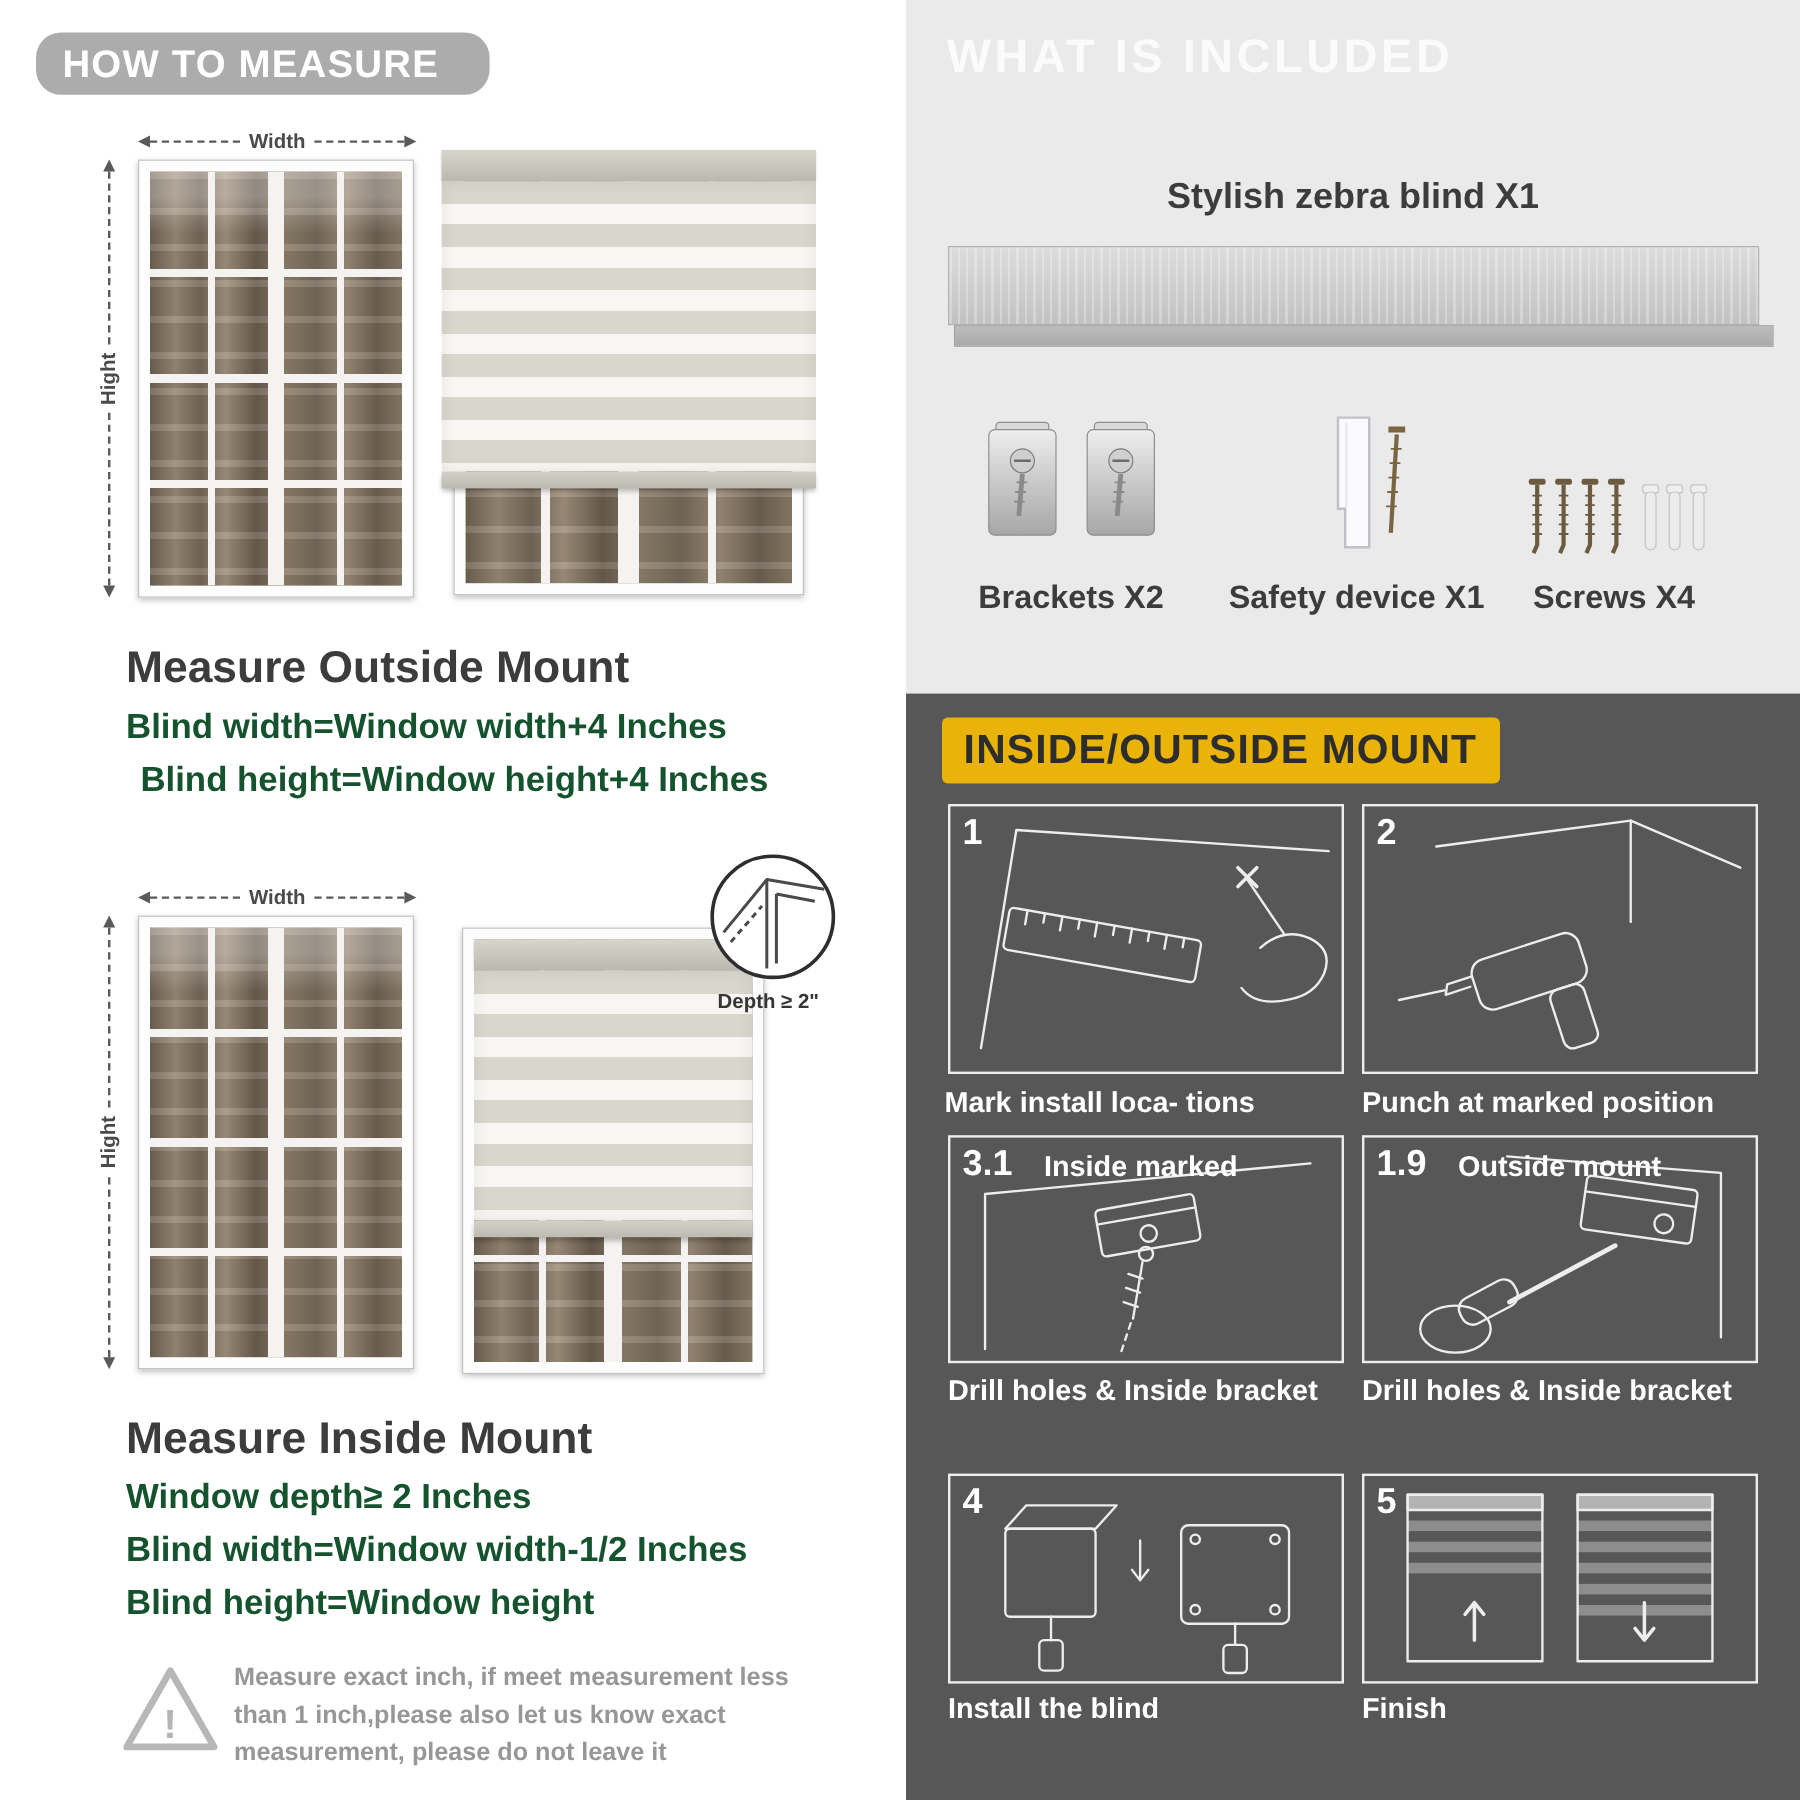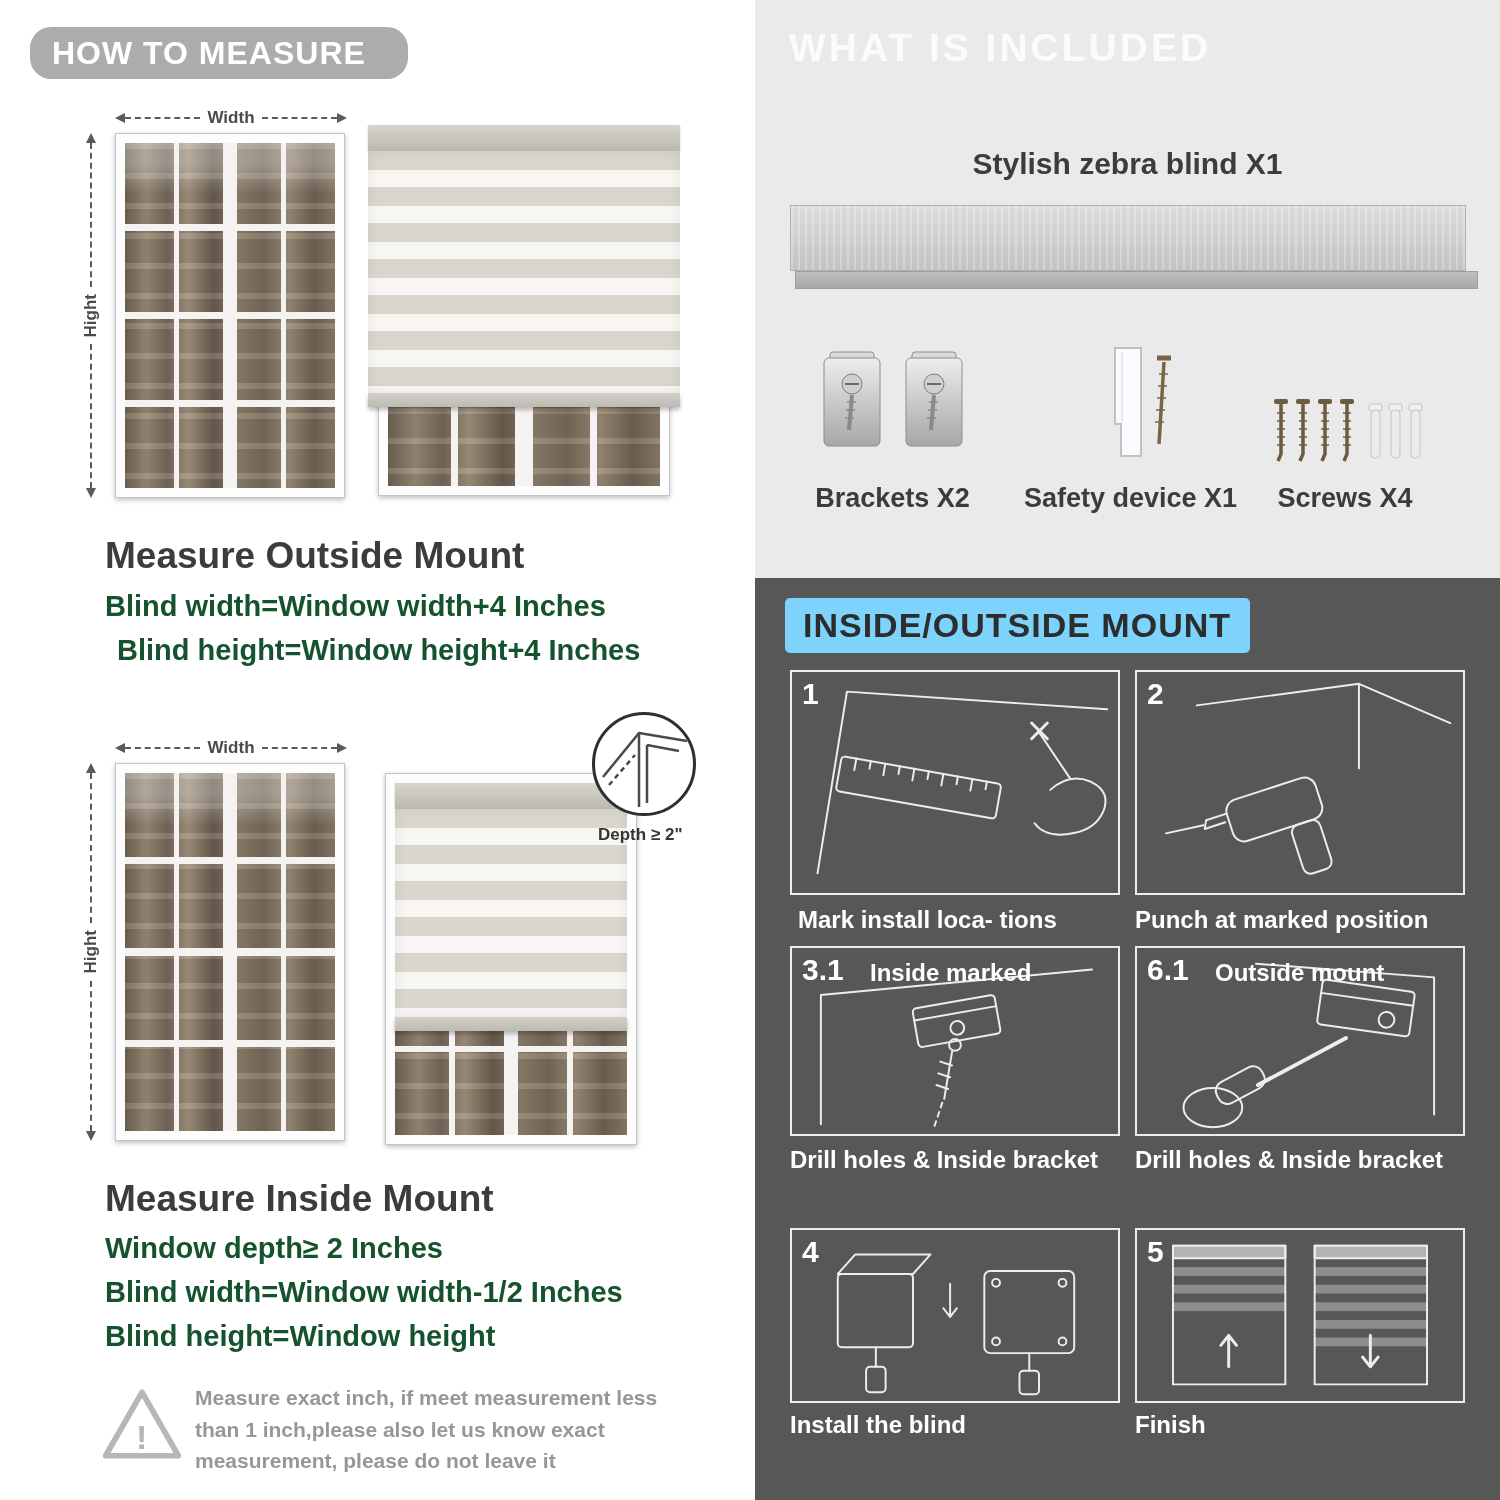--- a/index.html
+++ b/index.html
@@ -83,21 +83,21 @@
       linear-gradient(180deg,#dcdcdc,#c2c2c2);
     border:1px solid #b0b0b0;
   }
   .bar-ledge { position:absolute; left:40px; top:271px; width:683px; height:18px; background:linear-gradient(180deg,#bdbdbd,#a9a9a9); border:1px solid #9e9e9e; }
   .item-label { position:absolute; top:483px; font-size:27px; font-weight:bold; color:#3c3c3c; text-align:center; white-space:nowrap; }
   .item-icon { position:absolute; }
 
   
   .mount { position:absolute; left:755px; top:578px; width:745px; height:922px; background:#575757; }
   .mount-header {
-    position:absolute; left:30px; top:20px; width:465px; height:55px; background:#7dd3fc; border-radius:5px;
+    position:absolute; left:30px; top:20px; width:465px; height:55px; background:#eab308; border-radius:5px;
     display:flex; align-items:center; padding-left:18px;
     font-size:34px; font-weight:bold; color:#2d2d2d; letter-spacing:1px; white-space:nowrap;
   }
   .step-panel { position:absolute; border:2px solid #ededed; }
   .step-num { position:absolute; left:10px; top:5px; font-size:30px; font-weight:bold; color:#fff; }
   .step-inline { position:absolute; left:78px; top:11px; font-size:24px; font-weight:bold; color:#fff; white-space:nowrap; }
   .step-caption { position:absolute; font-size:24px; font-weight:bold; color:#fff; white-space:nowrap; }
   .step-art { position:absolute; inset:0; width:100%; height:100%; }
   .lineart { stroke:#ededed; fill:none; stroke-width:2; stroke-linecap:round; stroke-linejoin:round; }
 </style>
@@ -270,21 +270,21 @@
             <rect x="45" y="100" width="165" height="36" rx="4"></rect>
             <path d="M60 100 v12 M75 100 v8 M90 100 v12 M105 100 v8 M120 100 v12 M135 100 v8 M150 100 v12 M165 100 v8 M180 100 v12 M195 100 v8"></path>
           </g>
           <path d="M243 52 l16 16 M259 52 l-16 16" stroke-width="3"></path>
           <path d="M251 62 L282 108"></path>
           <path d="M262 120 q20 -18 42 -8 q20 10 12 30 q-8 18 -30 22 q-28 6 -40 -10"></path>
         </g>
       </svg>
       <span class="step-num">1</span>
     </div>
-    <div class="step-caption" style="left:43px; top:328px;">Mark install loca- tions</div>
+    <div class="step-caption" style="left:32px; top:328px;">Mark install loca- tions</div>
 
     <div class="step-panel" style="left:380px; top:92px; width:330px; height:225px;">
       <svg class="step-art" viewBox="0 0 330 225">
         <g class="lineart">
           <path d="M225 12 L225 98 M225 12 L318 52 M225 12 L60 34"></path>
           <g transform="rotate(-18 150 150)">
             <rect x="95" y="115" width="95" height="44" rx="12"></rect>
             <rect x="152" y="159" width="30" height="52" rx="8"></rect>
             <path d="M95 126 h-22 l-4 8 h22"></path>
             <line x1="69" y1="130" x2="30" y2="126"></line>
@@ -324,21 +324,21 @@
             <circle cx="255" cy="70" r="8"></circle>
             <line x1="185" y1="52" x2="280" y2="52"></line>
           </g>
           <path d="M212 92 L122 140" stroke-width="4"></path>
           <g transform="rotate(-28 104 140)">
             <rect x="78" y="128" width="52" height="24" rx="10"></rect>
           </g>
           <ellipse cx="76" cy="163" rx="30" ry="20"></ellipse>
         </g>
       </svg>
-      <span class="step-num">6.1</span>
+      <span class="step-num">1.9</span>
       <span class="step-inline">Outside mount</span>
     </div>
     <div class="step-caption" style="left:380px; top:568px;">Drill holes &amp; Inside bracket</div>
 
     <div class="step-panel" style="left:35px; top:650px; width:330px; height:175px;">
       <svg class="step-art" viewBox="0 0 330 175">
         <g class="lineart">
           <path d="M45 45 l18 -20 h77 l-18 20 z"></path>
           <rect x="45" y="45" width="77" height="75" rx="4"></rect>
           <line x1="84" y1="120" x2="84" y2="140"></line>

